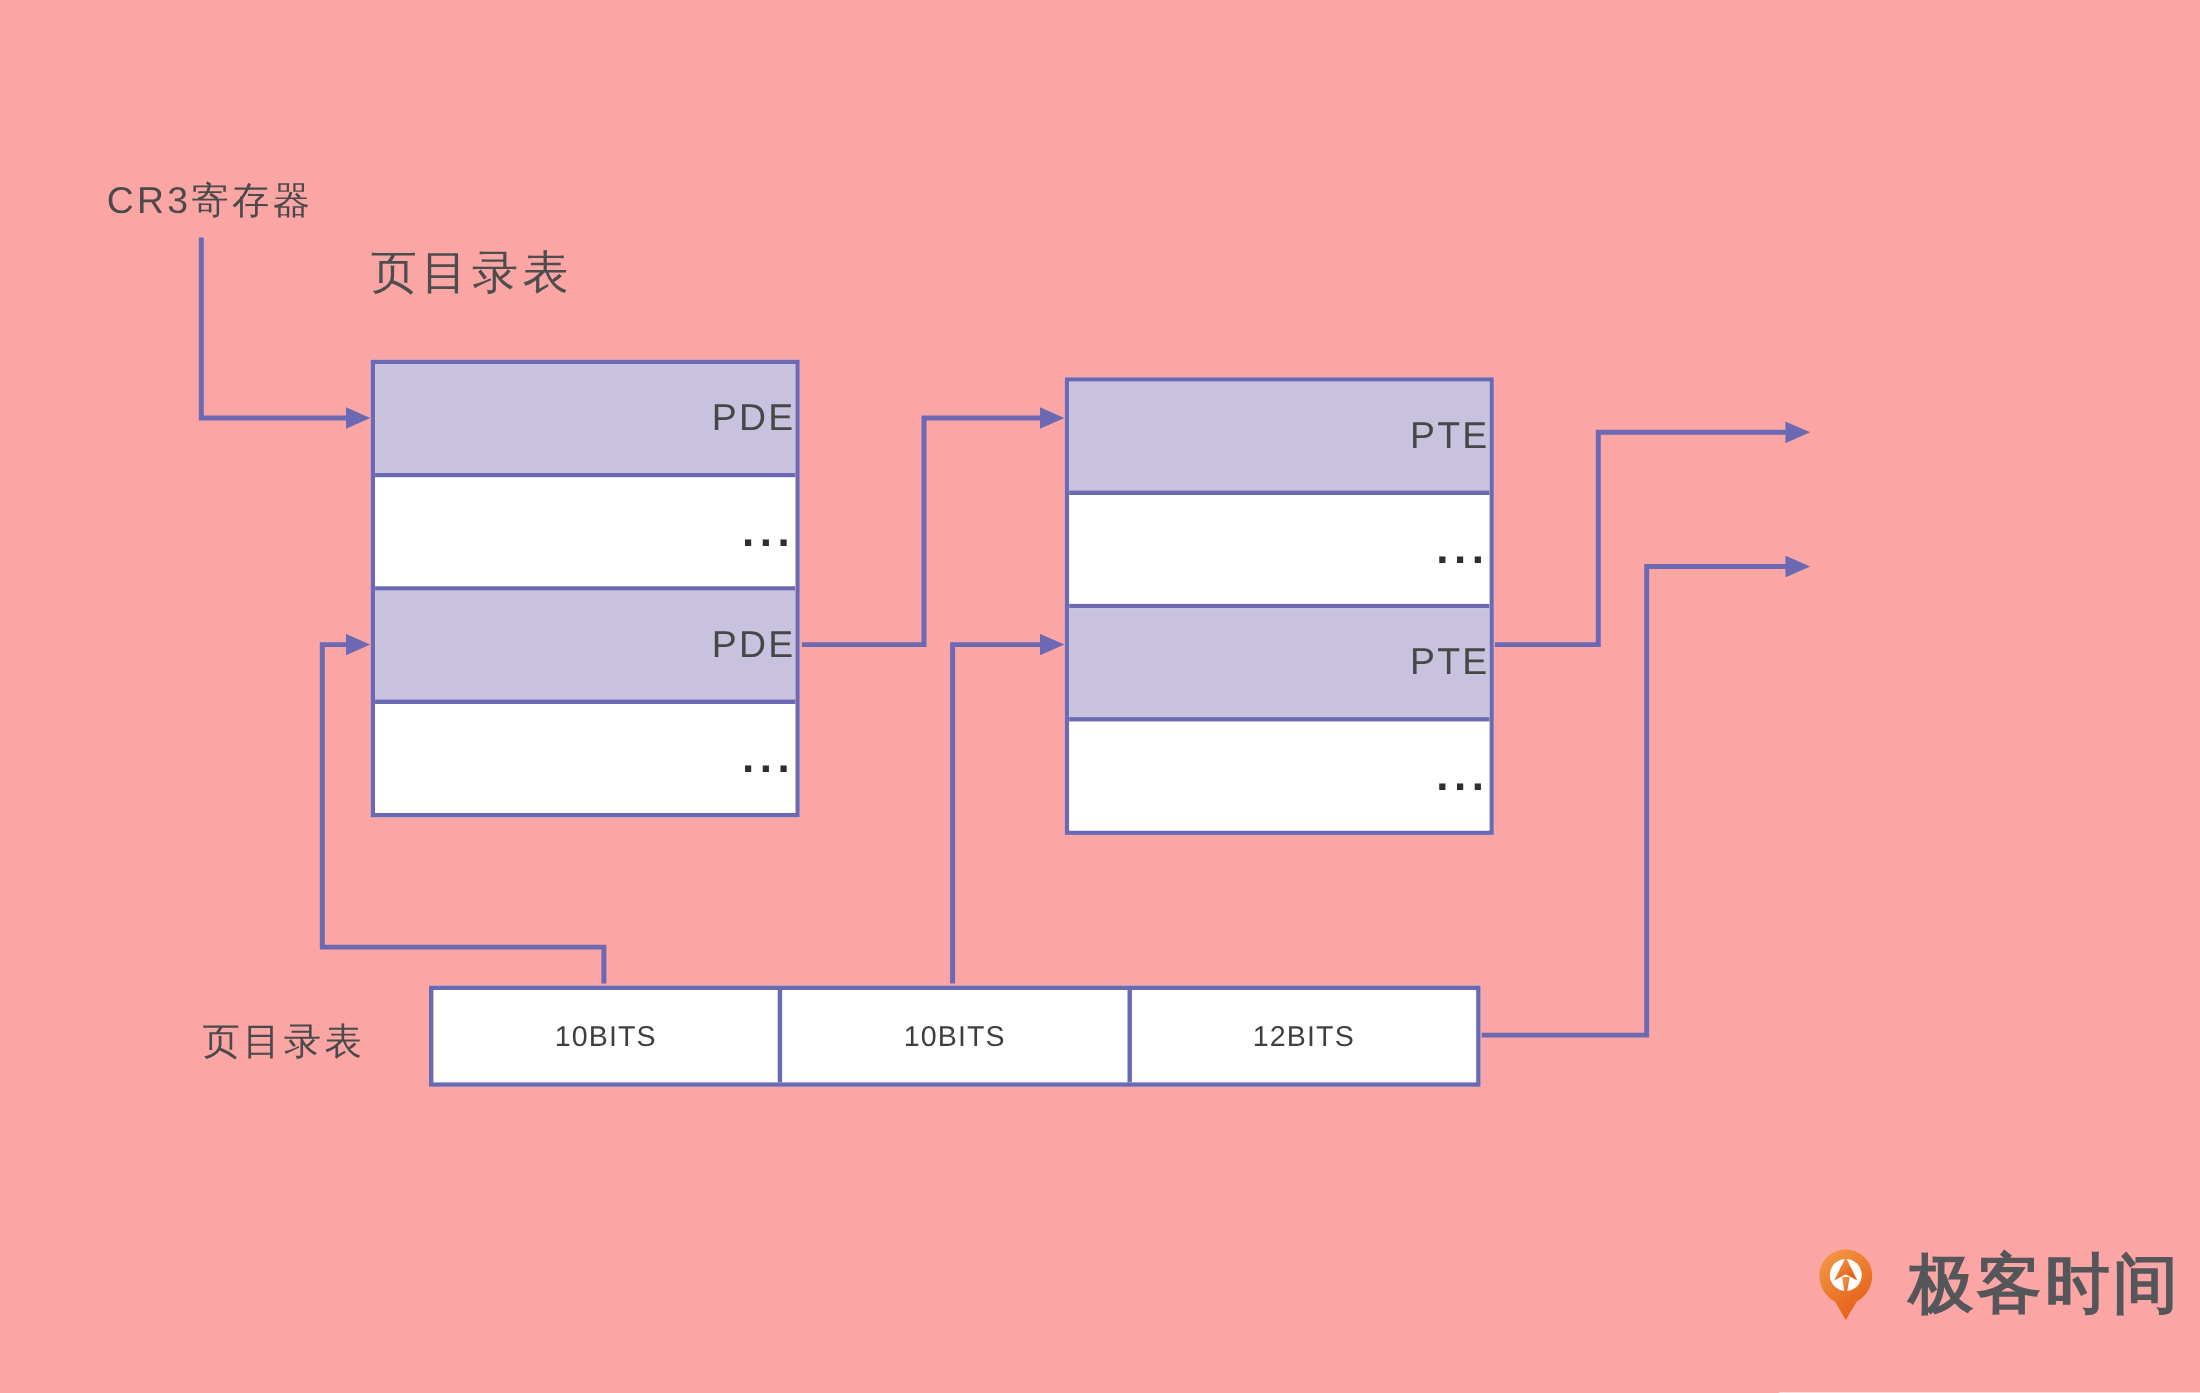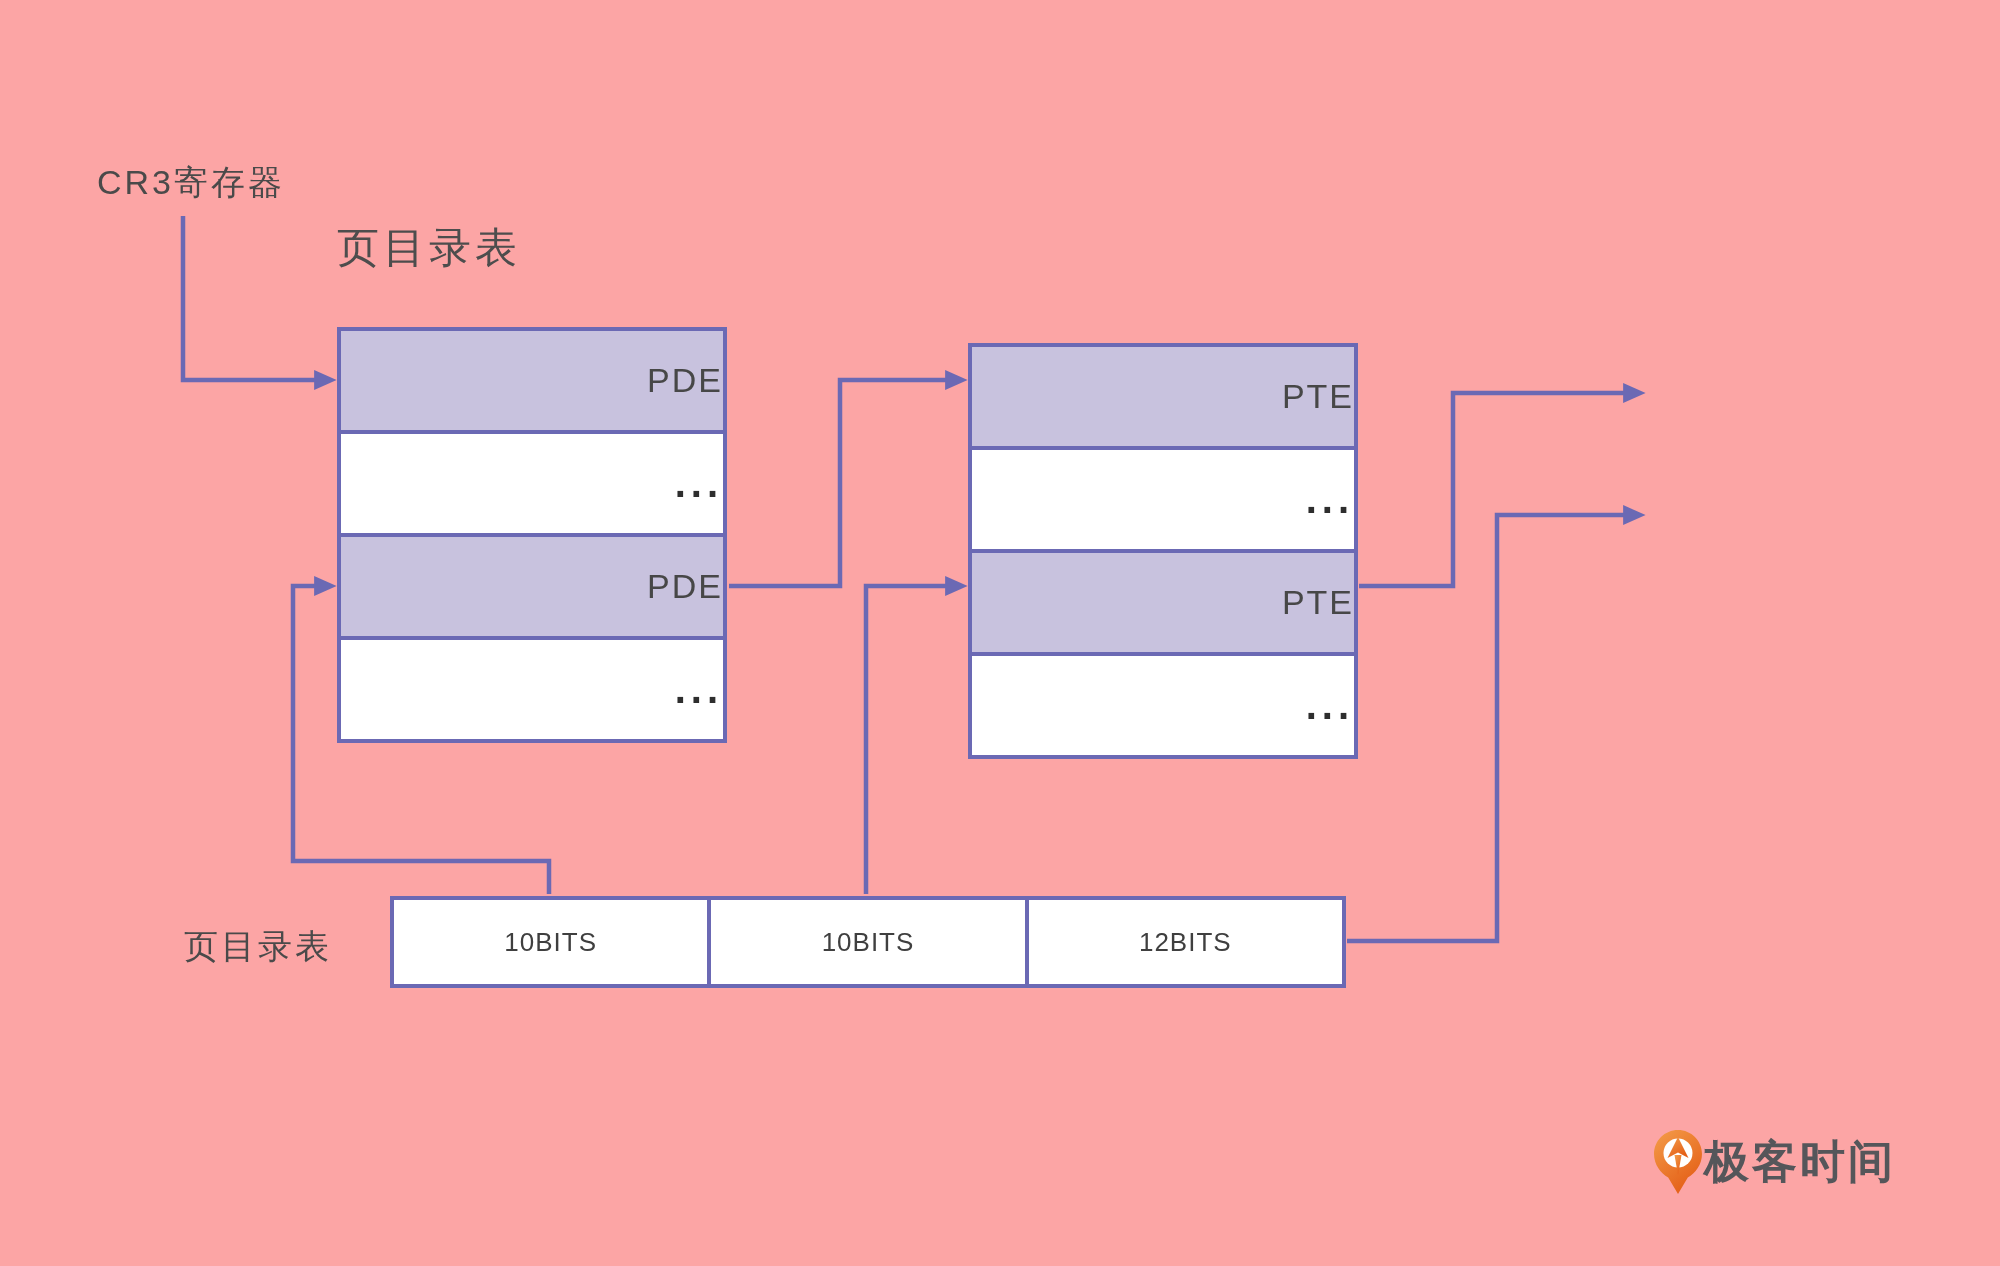--- a/index.html
+++ b/index.html
@@ -26,21 +26,21 @@
     display:flex;align-items:center;justify-content:center;
     color:#454545;font-size:36px;letter-spacing:3px;z-index:2;}
 
   .va-box{position:absolute;left:390px;top:896px;width:956px;height:92px;
     box-sizing:border-box;border:4px solid #6B69B4;display:flex;background:#ffffff;z-index:2;}
   .va-segment{flex:1;display:flex;align-items:center;justify-content:center;
     color:#3F3F3F;font-size:26px;font-weight:500;letter-spacing:1px;}
   .va-segment:not(:first-child){border-left:4px solid #6B69B4;}
 
   .logo{position:absolute;left:1652px;top:1128px;display:flex;align-items:center;z-index:2;}
-  .logo-text{margin-left:0;color:#55565A;font-size:45px;font-weight:600;letter-spacing:3px;white-space:nowrap;}
+  .logo-text{margin-left:31px;color:#55565A;font-size:59px;font-weight:600;letter-spacing:3px;white-space:nowrap;}
 </style>
 </head>
 <body>
 
 <div id="canvas">
 
   <svg class="svg-layer" width="2000" height="1266" viewBox="0 0 2000 1266" fill="none">
     <defs>
       <marker id="arrow" markerWidth="5.4" markerHeight="4.4" refX="0.2" refY="2.2" orient="auto" markerUnits="strokeWidth">
         <path d="M0,0 L5,2.2 L0,4.4 Z" fill="#6B69B4"></path>

